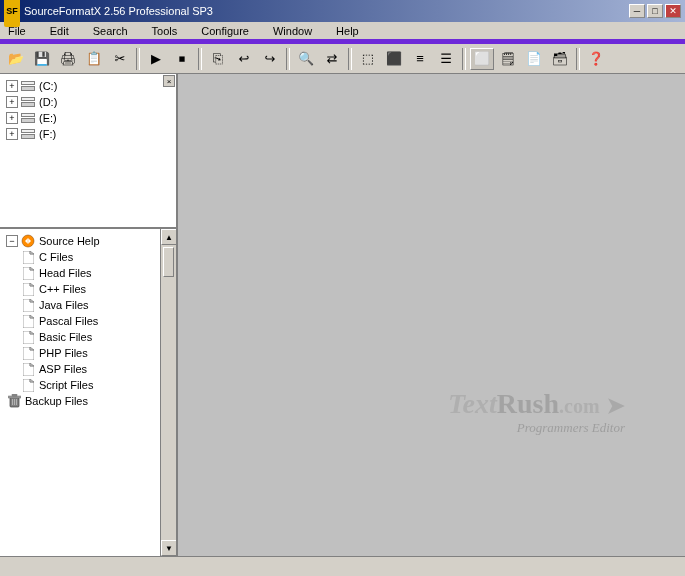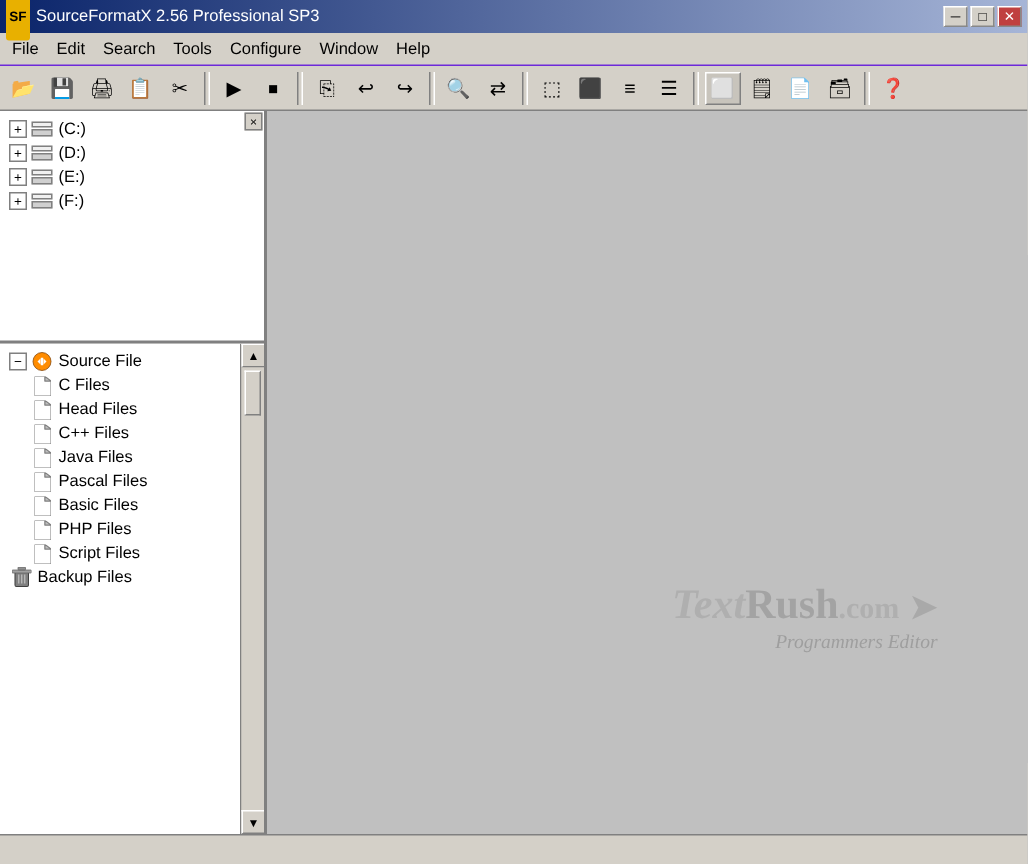--- a/index.html
+++ b/index.html
@@ -62,22 +62,23 @@
       color: #000;
     }
     .title-btn.close-btn { background: #c04040; color: white; }
 
     
     #menu-bar {
       background: #d4d0c8;
       height: 22px;
       display: flex;
       align-items: center;
-      border-bottom: 1px solid #6d28d9;
+      border-bottom: 5px solid #6d28d9;
       padding: 0 2px;
+      gap: 12px;
     }
     .menu-item {
       padding: 2px 6px;
       cursor: pointer;
       font-size: 11px;
       color: #000;
     }
 
     
     #toolbar {
@@ -410,21 +411,21 @@
               <div class="tree-node">
   <span class="tree-expand">−</span>
   <span class="tree-icon">
     <svg width="14" height="14" viewBox="0 0 14 14">
       <circle cx="7" cy="7" r="6" fill="#ff8c00" stroke="#804000" stroke-width="0.5"></circle>
       <path d="M4 7 L6 5 L6 9 Z" fill="white"></path>
       <path d="M10 7 L8 5 L8 9 Z" fill="white"></path>
       <rect x="6.2" y="4.5" width="1.6" height="5" fill="white"></rect>
     </svg>
   </span>
-  <span class="tree-label">Source File</span>
+  <span class="tree-label">Source Help</span>
 </div>
               <div class="tree-node indent-1">
     <span class="tree-icon">
       <svg width="11" height="13" viewBox="0 0 11 13">
         <polygon points="0,0 7,0 7,3 11,3 11,13 0,13" fill="white" stroke="#808080" stroke-width="0.7"></polygon>
         <polygon points="7,0 11,3 7,3" fill="#c0c0c0" stroke="#808080" stroke-width="0.7"></polygon>
       </svg>
     </span>
     <span class="tree-label">C Files</span>
   </div>
@@ -474,20 +475,29 @@
     <span class="tree-label">Basic Files</span>
   </div>
               <div class="tree-node indent-1">
     <span class="tree-icon">
       <svg width="11" height="13" viewBox="0 0 11 13">
         <polygon points="0,0 7,0 7,3 11,3 11,13 0,13" fill="white" stroke="#808080" stroke-width="0.7"></polygon>
         <polygon points="7,0 11,3 7,3" fill="#c0c0c0" stroke="#808080" stroke-width="0.7"></polygon>
       </svg>
     </span>
     <span class="tree-label">PHP Files</span>
+  </div>
+              <div class="tree-node indent-1">
+    <span class="tree-icon">
+      <svg width="11" height="13" viewBox="0 0 11 13">
+        <polygon points="0,0 7,0 7,3 11,3 11,13 0,13" fill="white" stroke="#808080" stroke-width="0.7"></polygon>
+        <polygon points="7,0 11,3 7,3" fill="#c0c0c0" stroke="#808080" stroke-width="0.7"></polygon>
+      </svg>
+    </span>
+    <span class="tree-label">ASP Files</span>
   </div>
               <div class="tree-node indent-1">
     <span class="tree-icon">
       <svg width="11" height="13" viewBox="0 0 11 13">
         <polygon points="0,0 7,0 7,3 11,3 11,13 0,13" fill="white" stroke="#808080" stroke-width="0.7"></polygon>
         <polygon points="7,0 11,3 7,3" fill="#c0c0c0" stroke="#808080" stroke-width="0.7"></polygon>
       </svg>
     </span>
     <span class="tree-label">Script Files</span>
   </div>

